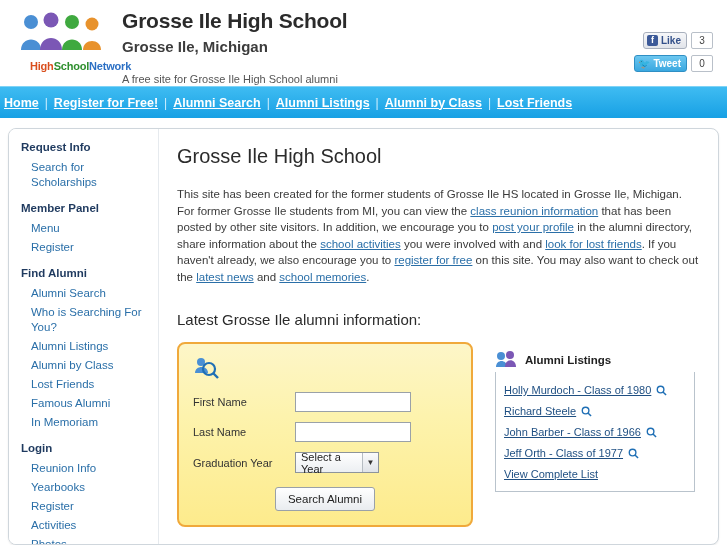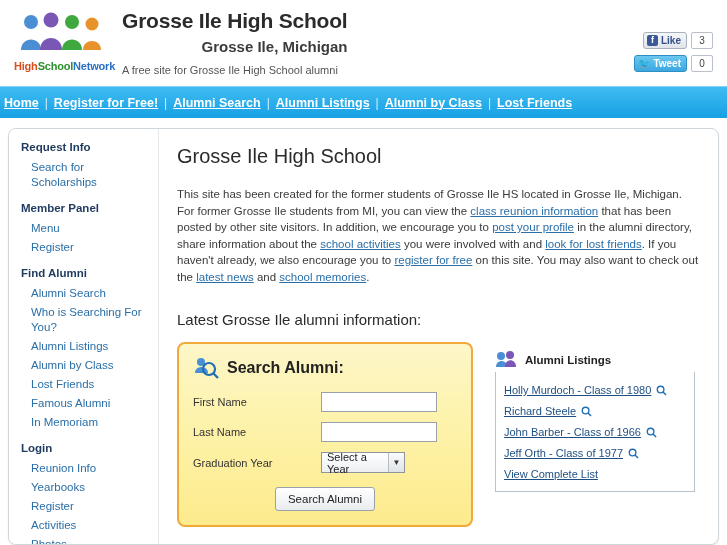--- a/index.html
+++ b/index.html
@@ -31,33 +31,33 @@
   }
   .logo-figs { position: absolute; left: 6px; top: 2px; width: 92px; height: 40px; }
   .logo-caption {
     position: absolute;
     left: 2px; bottom: 0;
     font-size: 11px;
     font-weight: bold;
     letter-spacing: -0.2px;
     white-space: nowrap;
   }
-  .logo-caption .hs { color: #d94f1e; }
+  .logo-caption .hs { color: #d94f1e; margin-left: 16px; }
   .logo-caption .sc { color: #2e8f2e; }
   .logo-caption .nw { color: #2b6fc4; }
 
   .title-block { position: absolute; left: 122px; top: 8px; }
   .site-title {
     font-size: 21px; font-weight: bold; color: #2b2b2b;
     letter-spacing: -0.2px; line-height: 26px;
     margin: 0;
   }
   .site-sub {
     font-size: 15px; font-weight: bold; color: #3c3c3c;
-    margin: 4px 0 7px 0; line-height: 18px; text-align: right;
+    margin: 4px 0 16px 0; line-height: 18px;
   }
   .site-desc {
     font-size: 11px; color: #555; margin: 4px 0 0 0; line-height: 14px;
   }
 
   .social { position: absolute; right: 14px; top: 32px; width: 120px; }
   .social-row { display: flex; align-items: center; margin-bottom: 6px; justify-content: flex-end; }
   .fb-like {
     display: inline-flex; align-items: center;
     background: linear-gradient(#f6f7f9,#e1e4ea);
@@ -168,21 +168,21 @@
     width: 296px;
     background: linear-gradient(#fdf6c8,#fdf3ad 40%,#fdeb8c);
     border: 2px solid #f0a93b;
     border-radius: 8px;
     padding: 12px 14px 14px 14px;
     position: relative;
   }
   .sp-head { display: flex; align-items: center; margin-bottom: 12px; }
   .sp-title { font-size: 16px; font-weight: bold; color: #222; margin-left: 8px; }
   .frm-row { display: flex; align-items: center; margin-bottom: 10px; }
-  .frm-label { width: 128px; font-size: 11px; color: #333; }
+  .frm-label { width: 102px; font-size: 11px; color: #333; }
   .frm-input {
     width: 116px; height: 20px;
     border: 1px solid #9aa1a8;
     background: #ffffff;
     font-size: 11px;
     padding: 1px 3px;
   }
   .frm-select {
     display: inline-flex; align-items: center; justify-content: space-between;
     width: 84px; height: 21px;
@@ -330,21 +330,20 @@
       <div class="panels">
 
         <div class="search-panel">
           <div class="sp-head">
             <svg width="26" height="24" viewBox="0 0 26 24">
               <circle cx="8" cy="6" r="4" fill="#4a8fd4"></circle>
               <path d="M2 17 C2 9 15 9 15 17 Z" fill="#4a8fd4"></path>
               <circle cx="16" cy="13" r="6" fill="none" stroke="#1f6fb5" stroke-width="2.2"></circle>
               <line x1="20.5" y1="17.5" x2="25" y2="22" stroke="#1f6fb5" stroke-width="2.4"></line>
             </svg>
-            <span class="sp-title">Search Alumni:</span>
           </div>
 
           <div class="frm-row">
             <span class="frm-label">First Name</span>
             <input class="frm-input" type="text" value="" style="">
           </div>
 
           <div class="frm-row">
             <span class="frm-label">Last Name</span>
             <input class="frm-input" type="text" value="" style="">

